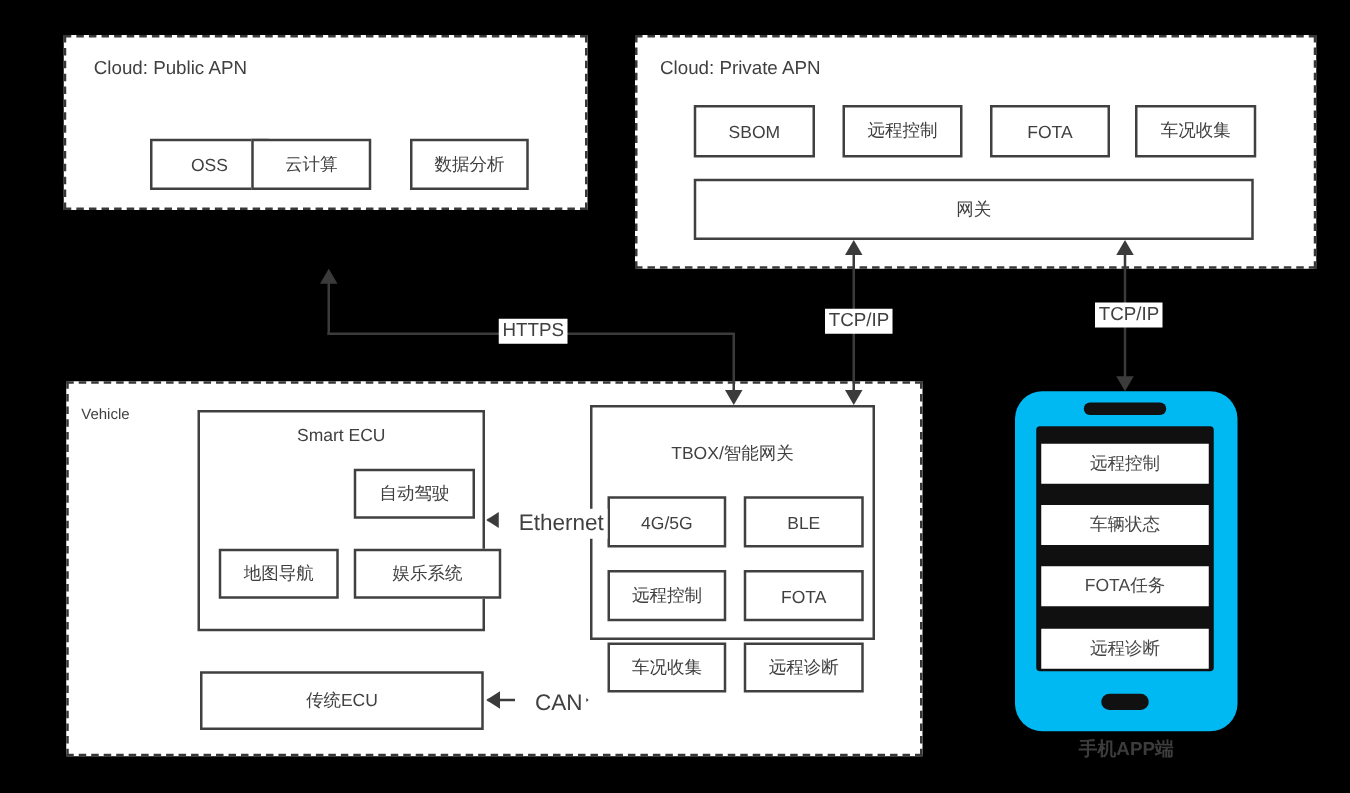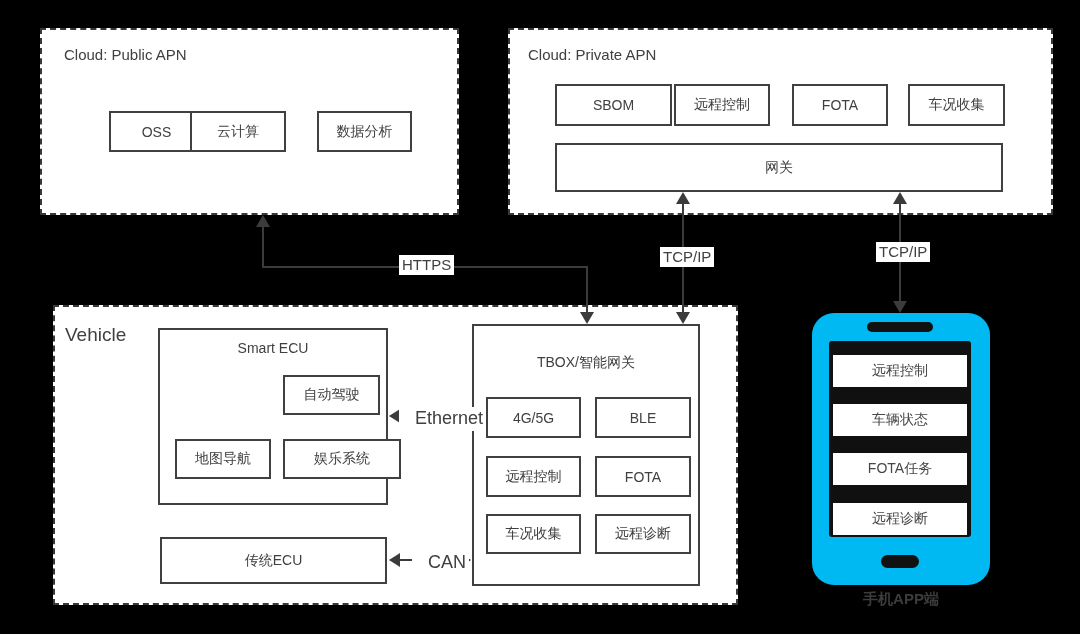--- a/index.html
+++ b/index.html
@@ -38,49 +38,49 @@
   }
   .phone .home{position:absolute;left:69px;top:242px;width:38px;height:13px;border-radius:7px;background:#111;}
   .phone-caption{position:absolute;left:812px;top:590px;width:178px;text-align:center;
     font-size:15px;font-weight:bold;color:#3c3c3c;}
 </style>
 </head>
 <body>
 
 <div id="stage">
 
-  <div class="panel" style="left:40px;top:28px;width:419px;height:187px;">
+  <div class="panel" style="left:51px;top:28px;width:419px;height:140px;">
     <div class="panel-title" style="left:22px;top:16px;">Cloud: Public APN</div>
     <div class="node" style="left:23px;top:81px;width:95px;height:41px;margin-left:44px;">OSS</div>
     <div class="node" style="left:148px;top:81px;width:96px;height:41px;">云计算</div>
     <div class="node" style="left:275px;top:81px;width:95px;height:41px;">数据分析</div>
   </div>
 
   <div class="panel" style="left:508px;top:28px;width:545px;height:187px;">
     <div class="panel-title" style="left:18px;top:16px;">Cloud: Private APN</div>
-    <div class="node" style="left:45px;top:54px;width:117px;height:42px;">SBOM</div>
+    <div class="node" style="left:45px;top:54px;width:97px;height:42px;">SBOM</div>
     <div class="node" style="left:164px;top:54px;width:96px;height:42px;">远程控制</div>
     <div class="node" style="left:282px;top:54px;width:96px;height:42px;">FOTA</div>
     <div class="node" style="left:398px;top:54px;width:97px;height:42px;">车况收集</div>
     <div class="node" style="left:45px;top:113px;width:448px;height:49px;">网关</div>
   </div>
 
   <div class="panel" style="left:53px;top:305px;width:685px;height:300px;">
-    <div class="panel-title" style="left:10px;top:17px;font-size:19px;">Vehicle</div>
+    <div class="panel-title" style="left:10px;top:17px;font-size:12px;">Vehicle</div>
 
     <div class="group" style="left:103px;top:21px;width:230px;height:177px;">
       <div class="group-title" style="top:10px;">Smart ECU</div>
       <div class="node" style="left:123px;top:45px;width:97px;height:40px;">自动驾驶</div>
       <div class="node" style="left:15px;top:109px;width:96px;height:40px;">地图导航</div>
       <div class="node" style="left:123px;top:109px;width:118px;height:40px;">娱乐系统</div>
     </div>
 
     <div class="node" style="left:105px;top:230px;width:227px;height:47px;">传统ECU</div>
 
-    <div class="group" style="left:417px;top:17px;width:228px;height:262px;">
+    <div class="group" style="left:417px;top:17px;width:228px;height:188px;">
       <div class="group-title" style="top:28px;">TBOX/智能网关</div>
       <div class="node" style="left:12px;top:71px;width:95px;height:41px;">4G/5G</div>
       <div class="node" style="left:121px;top:71px;width:96px;height:41px;">BLE</div>
       <div class="node" style="left:12px;top:130px;width:95px;height:41px;">远程控制</div>
       <div class="node" style="left:121px;top:130px;width:96px;height:41px;">FOTA</div>
       <div class="node" style="left:12px;top:188px;width:95px;height:40px;">车况收集</div>
       <div class="node" style="left:121px;top:188px;width:96px;height:40px;">远程诊断</div>
     </div>
   </div>
 

